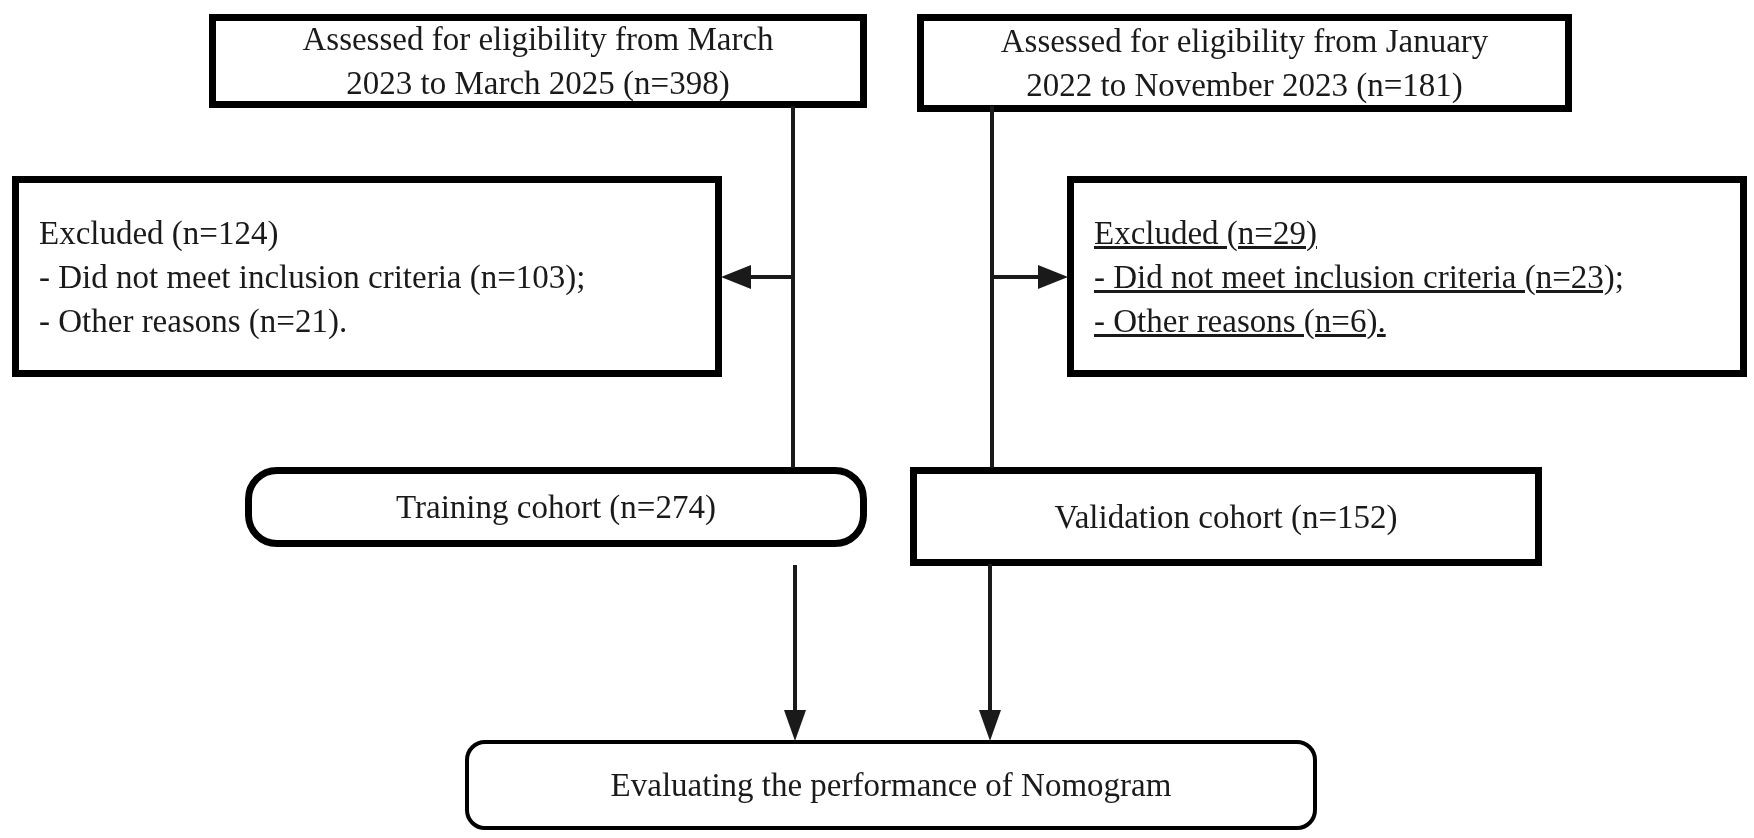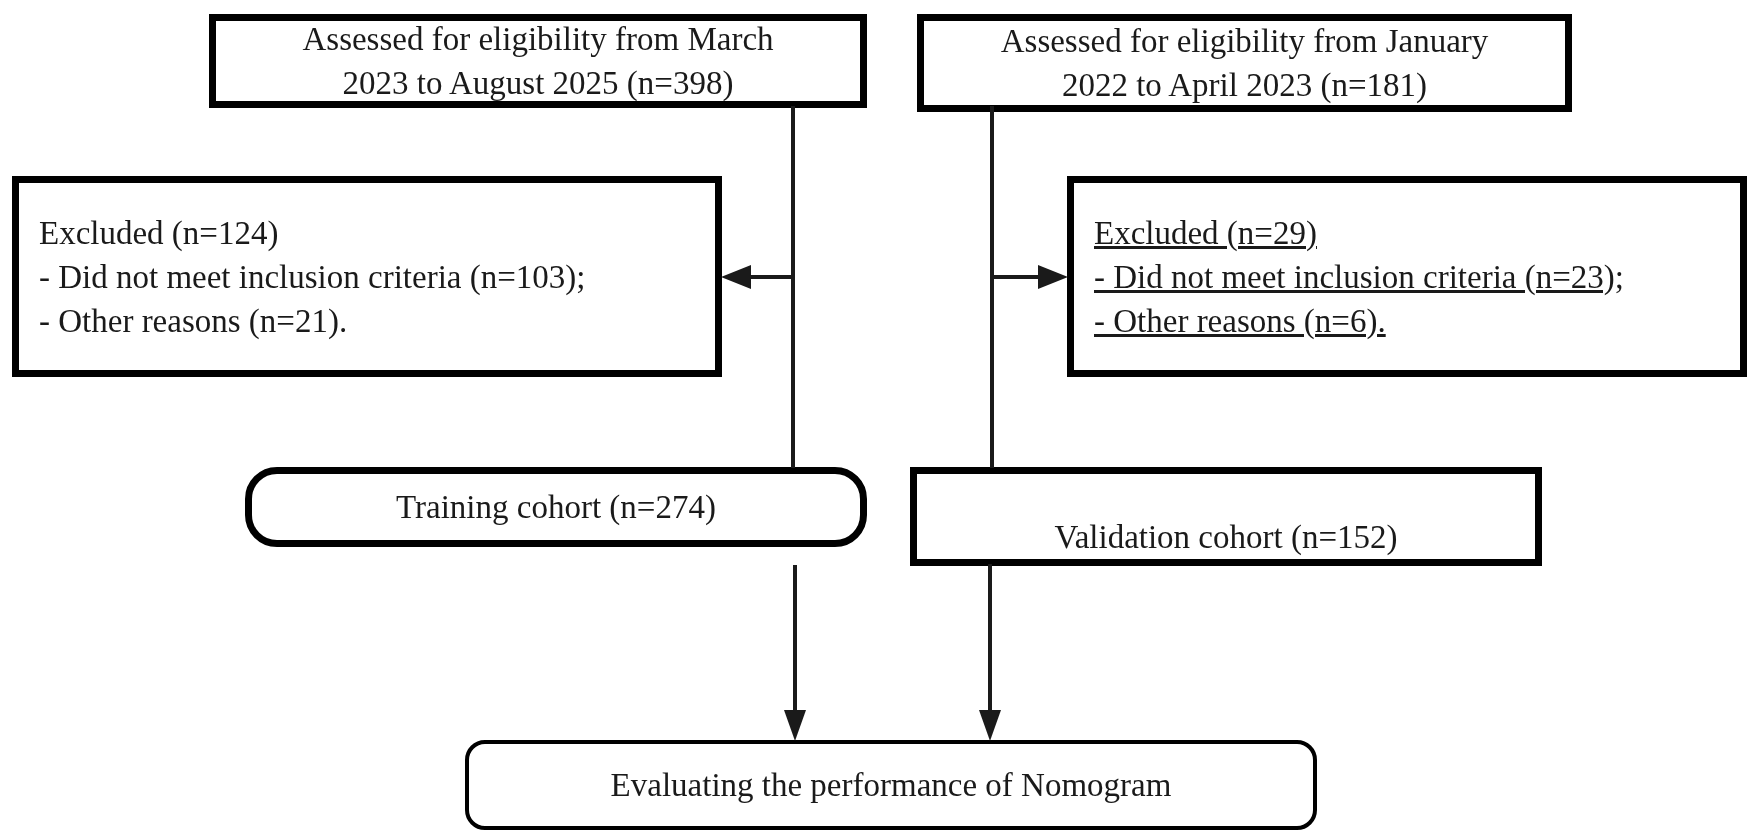--- a/index.html
+++ b/index.html
@@ -66,21 +66,21 @@
     border-right: 11px solid transparent;
     border-top: 31px solid #1a1a1a;
   }
 
   
   #box-assessed-training   { left: 209px;  top: 14px;  width: 658px; height: 94px;  }
   #box-assessed-validation { left: 917px;  top: 14px;  width: 655px; height: 98px;  }
   #box-excluded-training   { left: 12px;   top: 176px; width: 710px; height: 201px; }
   #box-excluded-validation { left: 1067px; top: 176px; width: 680px; height: 201px; text-decoration: underline; }
   #box-training-cohort     { left: 245px;  top: 467px; width: 622px; height: 80px; border-radius: 32px; }
-  #box-validation-cohort   { left: 910px;  top: 467px; width: 632px; height: 99px; justify-content: flex-end;  }
+  #box-validation-cohort   { left: 910px;  top: 467px; width: 632px; height: 99px;  }
   #box-outcome             { left: 465px;  top: 740px; width: 852px; height: 90px; border-width: 4px; border-radius: 20px; }
 
   
   #line-top-training    { left: 791px; top: 106px; width: 4px;  height: 362px; }
   #line-top-validation  { left: 990px; top: 106px; width: 4px;  height: 362px; }
   #line-excl-training   { left: 748px; top: 275px; width: 45px; height: 4px;   }
   #head-excl-training   { left: 721px; top: 265px; }
   #line-excl-validation { left: 992px; top: 275px; width: 47px; height: 4px;   }
   #head-excl-validation { left: 1038px; top: 265px; }
   #line-down-training   { left: 793px; top: 565px; width: 4px;  height: 147px; }
@@ -88,26 +88,26 @@
   #line-down-validation { left: 988px; top: 564px; width: 4px;  height: 148px; }
   #head-down-validation { left: 979px; top: 710px; }
 </style>
 </head>
 <body>
 
 <div id="canvas">
 
   <div class="box center" id="box-assessed-training">
     <span class="bline">Assessed for eligibility from March</span>
-    <span class="bline">2023 to August 2025 (n=398)</span>
+    <span class="bline">2023 to March 2025 (n=398)</span>
   </div>
 
   <div class="box center" id="box-assessed-validation">
     <span class="bline">Assessed for eligibility from January</span>
-    <span class="bline">2022 to April 2023 (n=181)</span>
+    <span class="bline">2022 to November 2023 (n=181)</span>
   </div>
 
   <div class="box leftalign" id="box-excluded-training">
     <span class="bline">Excluded (n=124)</span>
     <span class="bline">- Did not meet inclusion criteria (n=103);</span>
     <span class="bline">- Other reasons (n=21).</span>
   </div>
 
   <div class="box leftalign" id="box-excluded-validation">
     <span class="bline">Excluded (n=29)</span>

